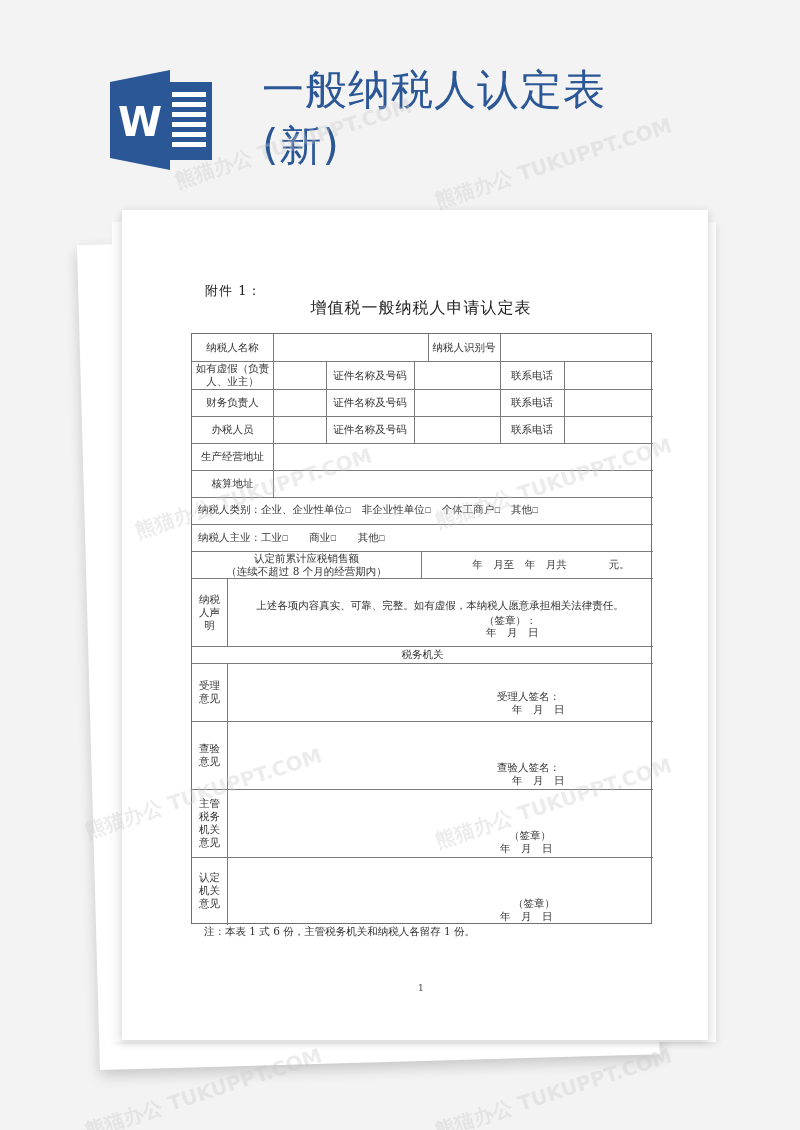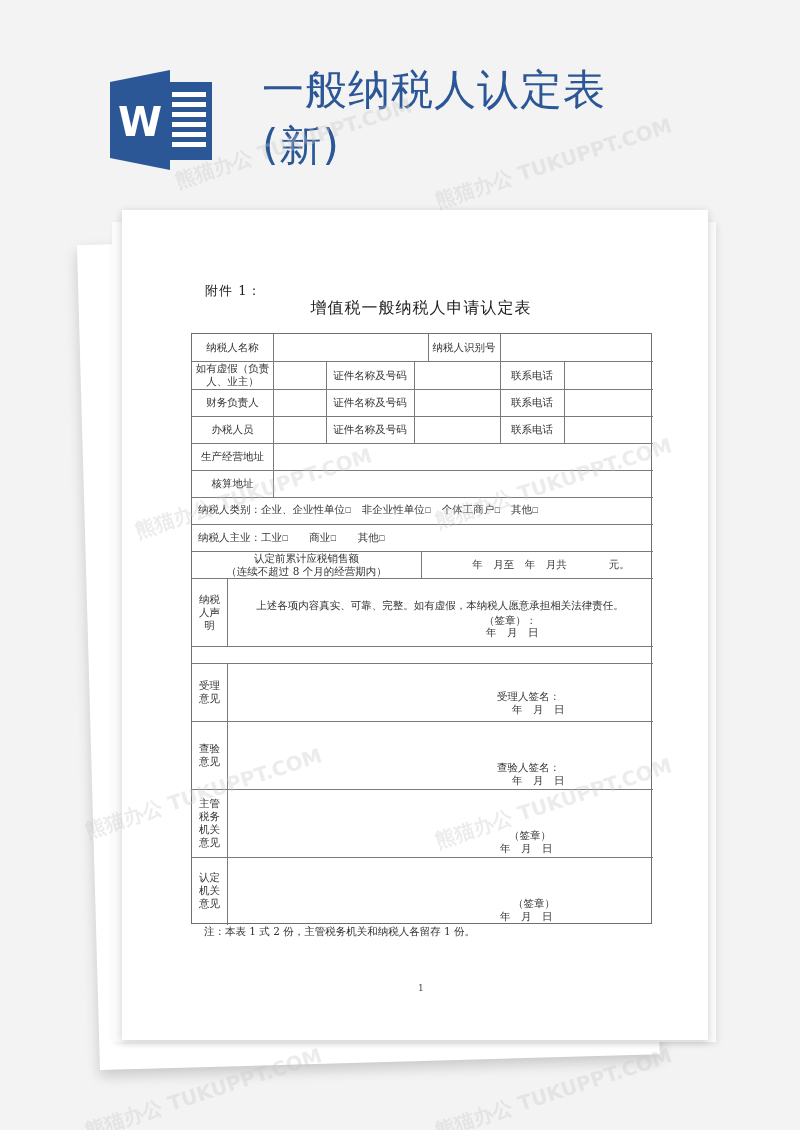--- a/index.html
+++ b/index.html
@@ -152,20 +152,21 @@
     </div>
     <div class="cell" style="left:243px;top:217px;width:232px;height:27px">年　月至　年　月共　　　　元。</div>
 
     <div class="cell" style="left:0;top:244px;width:35px;height:68px;padding:0 6px">纳税人声明</div>
     <div class="cell" style="left:35px;top:244px;width:426px;height:68px;display:block">
       <div style="position:absolute;left:0;top:21px;width:426px;text-align:center">上述各项内容真实、可靠、完整。如有虚假，本纳税人愿意承担相关法律责任。</div>
       <div style="position:absolute;left:257px;top:36px">（签章）：</div>
       <div style="position:absolute;left:259px;top:48px">年　月　日</div>
     </div>
 
+    <div class="cell" style="left:0;top:312px;width:461px;height:17px">税务机关</div>
 
     <div class="cell" style="left:0;top:329px;width:35px;height:58px;padding:0 6px">受理意见</div>
     <div class="cell" style="left:35px;top:329px;width:426px;height:58px;display:block">
       <div style="position:absolute;left:270px;top:27px">受理人签名：</div>
       <div style="position:absolute;left:285px;top:40px">年　月　日</div>
     </div>
 
     <div class="cell" style="left:0;top:387px;width:35px;height:68px;padding:4px 6px">查验意见</div>
     <div class="cell" style="left:35px;top:387px;width:426px;height:68px;display:block">
       <div style="position:absolute;left:270px;top:40px">查验人签名：</div>
@@ -178,21 +179,21 @@
       <div style="position:absolute;left:273px;top:53px">年　月　日</div>
     </div>
 
     <div class="cell" style="left:0;top:523px;width:35px;height:67px;padding:0 6px">认定机关意见</div>
     <div class="cell" style="left:35px;top:523px;width:426px;height:67px;display:block">
       <div style="position:absolute;left:286px;top:40px">（签章）</div>
       <div style="position:absolute;left:273px;top:53px">年　月　日</div>
     </div>
   </div>
 
-  <div class="note">注：本表 1 式 2 份，主管税务机关和纳税人各留存 1 份。</div>
+  <div class="note">注：本表 1 式 6 份，主管税务机关和纳税人各留存 1 份。</div>
   <div class="pagenum">1</div>
 
   <div class="wm" style="left:170px;top:130px">熊猫办公 TUKUPPT.COM</div>
   <div class="wm" style="left:430px;top:150px">熊猫办公 TUKUPPT.COM</div>
   <div class="wm" style="left:130px;top:480px">熊猫办公 TUKUPPT.COM</div>
   <div class="wm" style="left:430px;top:470px">熊猫办公 TUKUPPT.COM</div>
   <div class="wm" style="left:80px;top:780px">熊猫办公 TUKUPPT.COM</div>
   <div class="wm" style="left:430px;top:790px">熊猫办公 TUKUPPT.COM</div>
   <div class="wm" style="left:80px;top:1080px">熊猫办公 TUKUPPT.COM</div>
   <div class="wm" style="left:430px;top:1080px">熊猫办公 TUKUPPT.COM</div>

